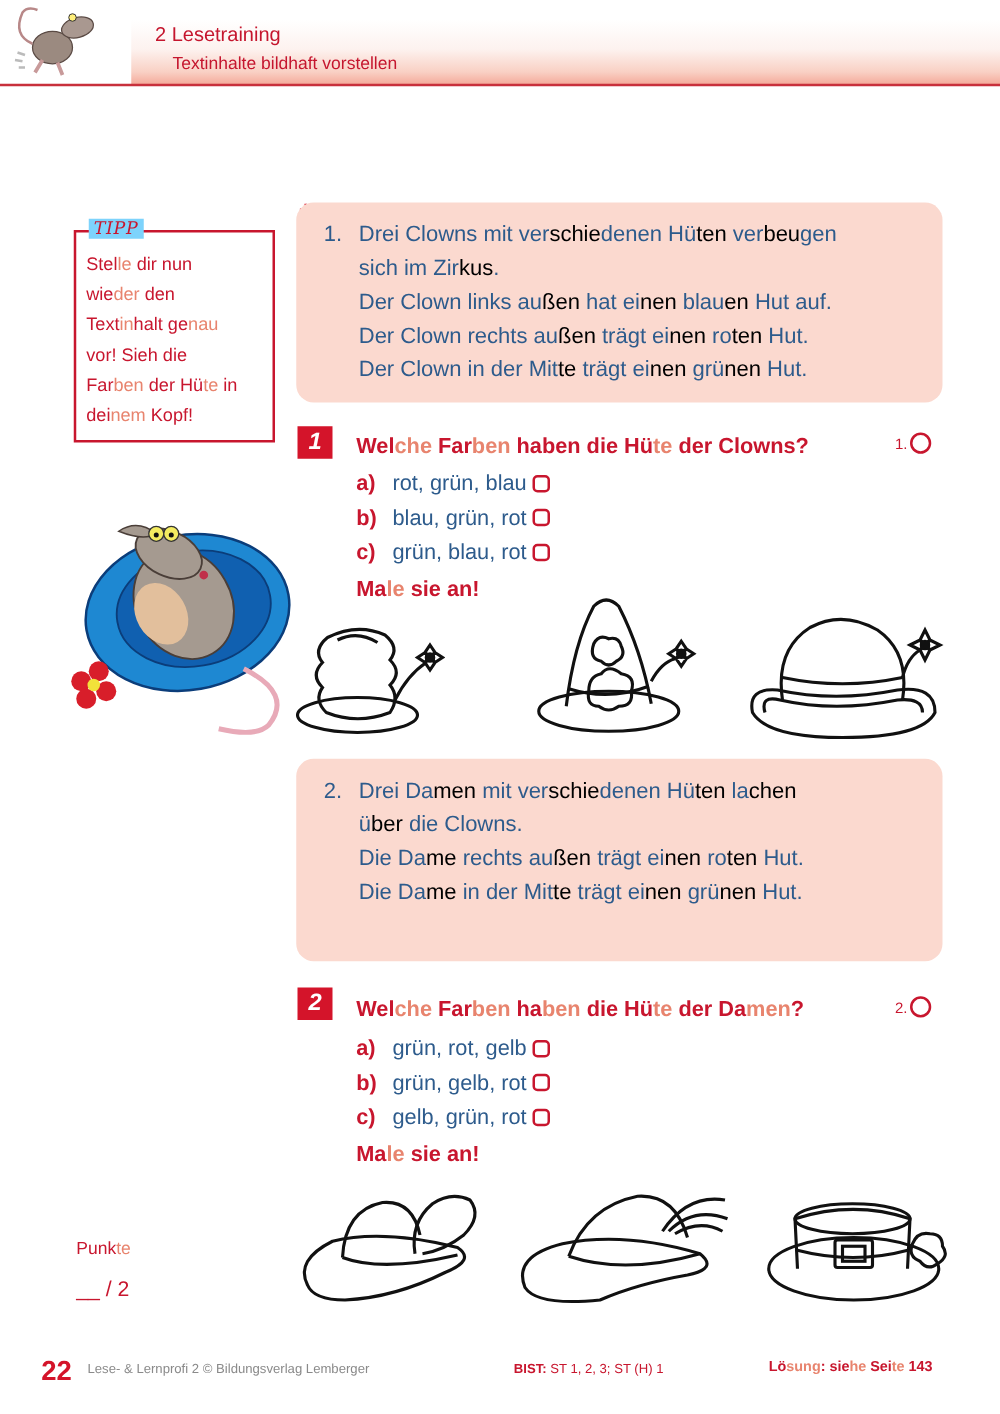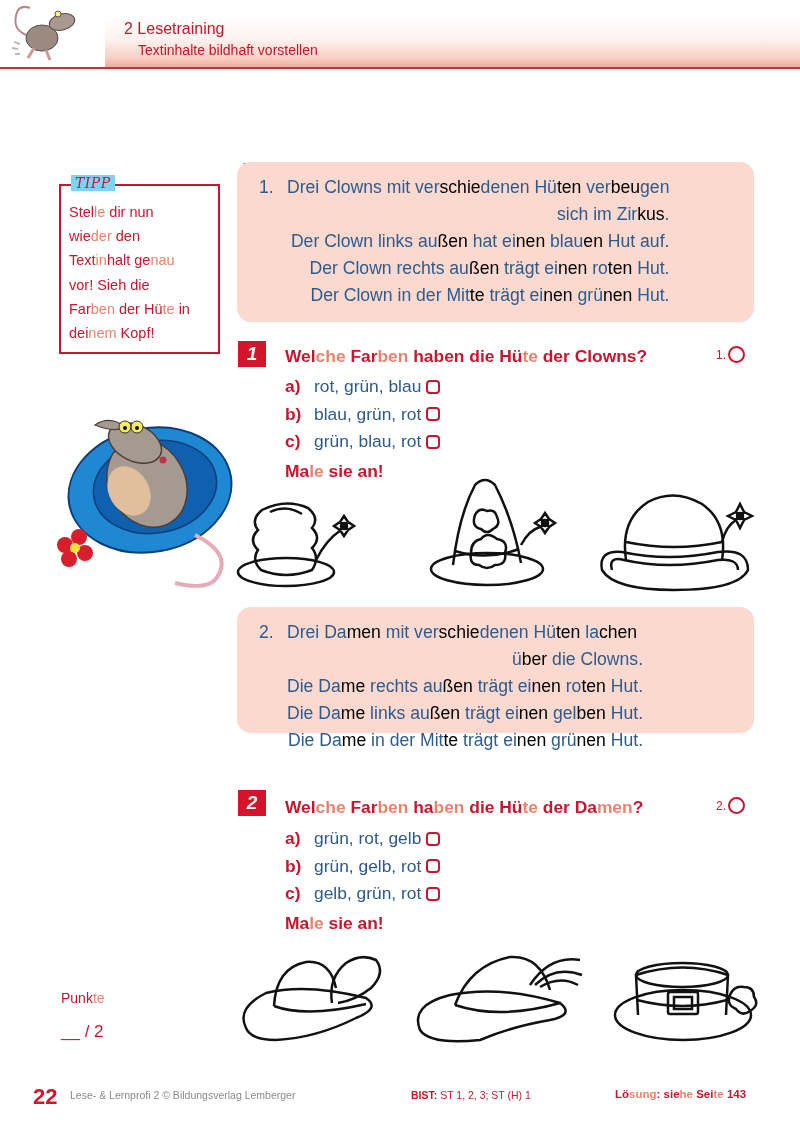--- a/index.html
+++ b/index.html
@@ -19,25 +19,25 @@
 
   .tipp { position: absolute; left: 59px; top: 184px; width: 161px; height: 170px;
     border: 2px solid #c8162e; }
   .tipp-label { position: absolute; left: 10px; top: -11px; background: #7dd3fc; padding: 0 4px;
     font-size: 14px; color: #c8162e; font-family: "DejaVu Serif", serif; font-style: italic; letter-spacing: 0.5px; }
   .tipp-text { position: absolute; left: 8px; top: 14px; font-size: 14.5px; line-height: 24.2px; color: #c8162e; }
   .l { color: #e8846e; }
 
   .box { position: absolute; left: 237px; background: #fbd9cf; border-radius: 14px; }
   .box1 { top: 162px; width: 517px; height: 160px; }
-  .box2 { top: 607px; width: 517px; height: 126px; }
+  .box2 { top: 607px; width: 517px; height: 162px; }
   .box p { font-size: 17.6px; line-height: 27px; color: #2d5b8c; white-space: nowrap; }
   .box .o { color: #000000; }
   .box .num { display: inline-block; width: 28px; }
-  .box .ind { padding-left: 28px; text-align: right; }
+  .box .ind { padding-left: 28px; }
   .box-inner { position: absolute; left: 22px; top: 12px; }
 
   .qnum { position: absolute; left: 238px; width: 28px; height: 26px; background: #d4142a; color: #fff;
     font-size: 19px; font-style: italic; font-weight: bold; text-align: center; line-height: 26px; }
   .question { position: absolute; left: 285px; font-size: 17.4px; font-weight: bold; color: #c8162e; white-space: nowrap; }
   .question .l { color: #e8846e; }
   .score { position: absolute; left: 716px; font-size: 12px; color: #c8162e; display: flex; align-items: center; gap: 2px; }
   .score .circle { width: 17px; height: 17px; border: 2px solid #c8162e; border-radius: 50%; display: inline-block; }
 
   .opts { position: absolute; left: 285px; }
@@ -186,21 +186,20 @@
     <circle cx="14" cy="154" r="8" fill="#d81e2a"></circle>
     <circle cx="20" cy="143" r="5" fill="#f2e23a"></circle>
   </g>
 </svg>
 
 <div class="box box2">
   <div class="box-inner">
       <p><span class="num">2.</span><span>Drei Da</span><span class="o">men</span><span> mit ver</span><span class="o">schie</span><span>denen Hü</span><span class="o">ten</span><span> la</span><span class="o">chen</span></p>
       <p class="ind"><span>ü</span><span class="o">ber</span><span> die Clowns.</span></p>
       <p class="ind"><span>Die Da</span><span class="o">me</span><span> rechts au</span><span class="o">ßen</span><span> trägt ei</span><span class="o">nen</span><span> ro</span><span class="o">ten</span><span> Hut.</span></p>
-      <p class="ind"><span>Die Da</span><span class="o">me</span><span> links au</span><span class="o">ßen</span><span> trägt ei</span><span class="o">nen</span><span> gel</span><span class="o">ben</span><span> Hut.</span></p>
       <p class="ind"><span>Die Da</span><span class="o">me</span><span> in der Mit</span><span class="o">te</span><span> trägt ei</span><span class="o">nen</span><span> grü</span><span class="o">nen</span><span> Hut.</span></p>
     </div>
 </div>
 
 <div class="qnum" style="top:790px">2</div>
 <div class="question" style="top:797px"><span>Wel</span><span class="l">che</span><span> Far</span><span class="l">ben</span><span> ha</span><span class="l">ben</span><span> die Hü</span><span class="l">te</span><span> der Da</span><span class="l">men</span><span>?</span></div>
 <div class="score" style="top:797px">
   <span>2.</span>
   <span class="circle"></span>
 </div>

